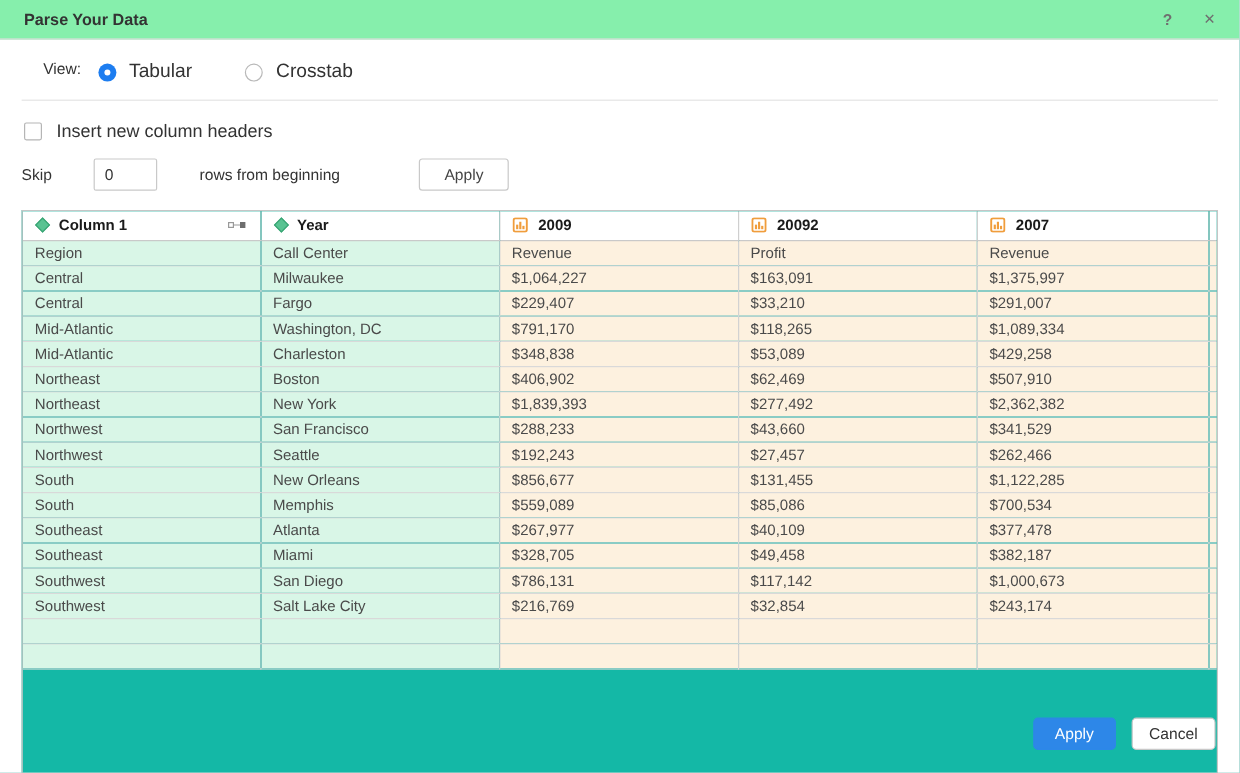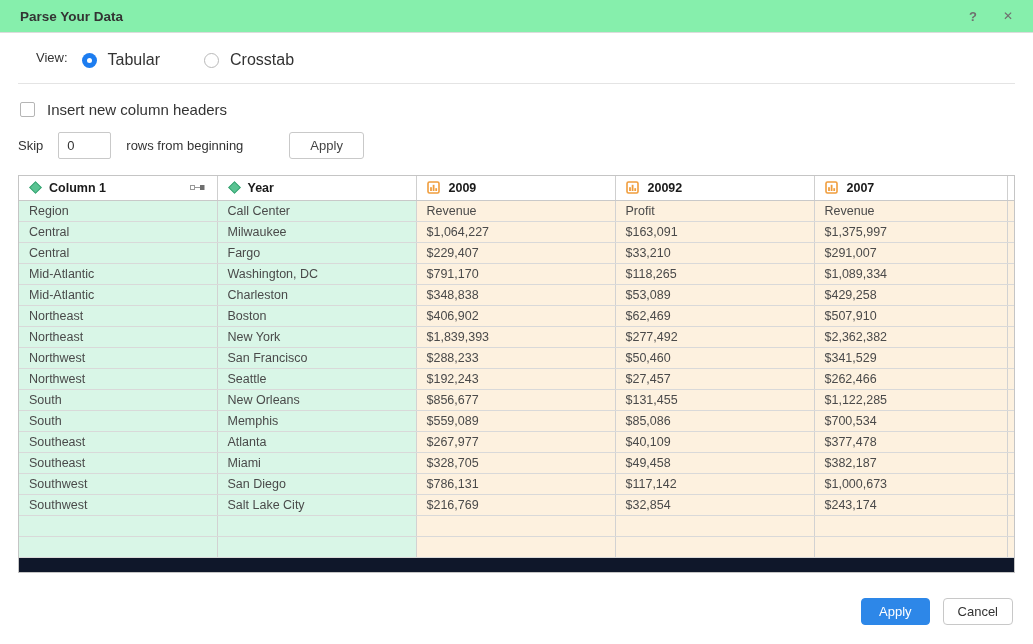--- a/index.html
+++ b/index.html
@@ -40,37 +40,37 @@
   .radio-text { font-size:16px; color:#333; }
   .divider { border-bottom:1px solid #e4e4e4; margin:13px 18px 0 18px; }
   
   .insert-row { display:flex; align-items:center; margin:17px 20px 0 20px; }
   .checkbox {
     width:15px; height:15px; border:1.5px solid #b5b5b5; border-radius:2px;
     background:#fff; margin-right:12px; cursor:pointer; flex:0 0 auto;
   }
   .insert-label { font-size:15px; color:#333;text-align:right; }
   
-  .skip-row { display:flex; align-items:center; margin:14px 20px 0 18px; }
+  .skip-row { display:flex; align-items:center; margin:14px 20px 0 18px;gap:20px; }
   .skip-label { font-size:13px; color:#333; }
   .skip-input {
     width:53px; height:27px; border:1px solid #c9c9c9; border-radius:2px;
     margin:0 15px; padding:0 8px; font-size:13px; color:#333;
     font-family:"Liberation Sans","DejaVu Sans",sans-serif;
   }
   .skip-apply {
     margin-left:46px; padding:0 20px; height:27px;
     background:#fff; border:1px solid #c9c9c9; border-radius:3px;
     font-size:13px; color:#444; cursor:pointer;
     font-family:"Liberation Sans","DejaVu Sans",sans-serif;
   }
   
   .table-wrap {
-    margin:16px 18px 0 18px; height:398px; overflow:hidden;
-    border:1px solid #c5c5c5; background:#0f172a;
+    margin:16px 18px 0 18px; height:470px; overflow:hidden;
+    border:1px solid #c5c5c5; background:#14b8a6;
   }
   table { border-collapse:collapse; table-layout:fixed; width:995px; }
   col.c0 { width:198px; } col.c1 { width:199px; } col.c2 { width:199px; }
   col.c3 { width:199px; } col.c4 { width:193px; } col.cf { width:7px; }
   th {
     height:24px; background:#ffffff; border-right:1px solid #cfcfcf;
     border-bottom:1px solid #c9c9c9; text-align:left; padding:0 8px 0 10px;
     font-size:12.5px; font-weight:bold; color:#1a1a1a; white-space:nowrap;
     overflow:hidden; cursor:pointer;
   }
@@ -268,21 +268,21 @@
           <td class="c-text">New York</td>
           <td class="c-num">$1,839,393</td>
           <td class="c-num">$277,492</td>
           <td class="c-num">$2,362,382</td>
           <td class="c-num c-fill"></td>
         </tr>
         <tr>
           <td class="c-text">Northwest</td>
           <td class="c-text">San Francisco</td>
           <td class="c-num">$288,233</td>
-          <td class="c-num">$50,460</td>
+          <td class="c-num">$43,660</td>
           <td class="c-num">$341,529</td>
           <td class="c-num c-fill"></td>
         </tr>
         <tr>
           <td class="c-text">Northwest</td>
           <td class="c-text">Seattle</td>
           <td class="c-num">$192,243</td>
           <td class="c-num">$27,457</td>
           <td class="c-num">$262,466</td>
           <td class="c-num c-fill"></td>

